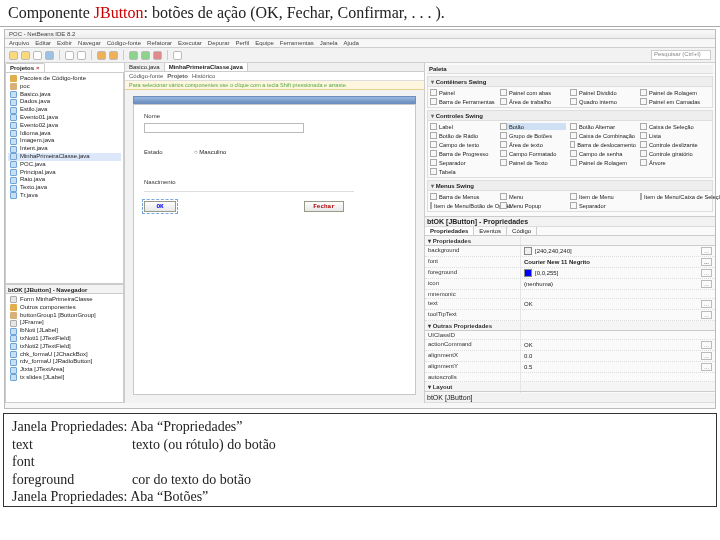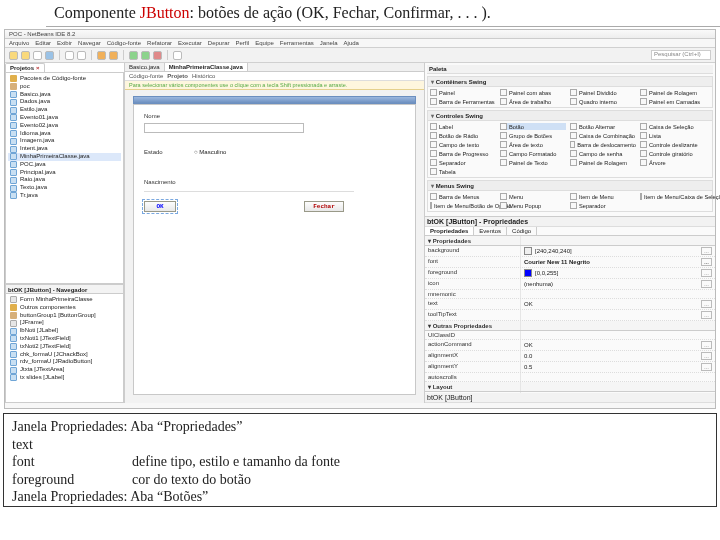--- a/index.html
+++ b/index.html
@@ -10,21 +10,20 @@
     font-size: 7px;
     background: #fff;
     color: #222;
     overflow: hidden;
   }
   .doc-heading {
     font-family: "Times New Roman", serif;
     font-size: 16px;
     padding: 4px 8px 4px 8px;
     border-bottom: 1px solid #aaa;
-    margin-left: 46px;
   }
   .doc-heading .kw { color: #cc0000; }
   .ide {
     border: 1px solid #bbb;
     margin: 2px 4px 0 4px;
     height: 380px;
     position: relative;
     background: #f7f7f7;
   }
   .ide-title {
@@ -607,24 +606,24 @@
     </div>
   </div>
  </div>
 </div>
 
 <div class="notes">
   <div>Janela Propriedades: Aba “Propriedades”</div>
   <div id="notes-rows">
       <div class="row">
         <span class="key">text</span>
+        <span>texto (ou rótulo) do botão</span>
       </div>
       <div class="row">
         <span class="key">font</span>
-        <span>define tipo, estilo e tamanho da fonte</span>
       </div>
       <div class="row">
         <span class="key">foreground</span>
         <span>cor do texto do botão</span>
       </div>
     </div>
   <div>Janela Propriedades: Aba “Botões”</div>
   <div id="notes-rows2">
       <div class="row">
       </div>

